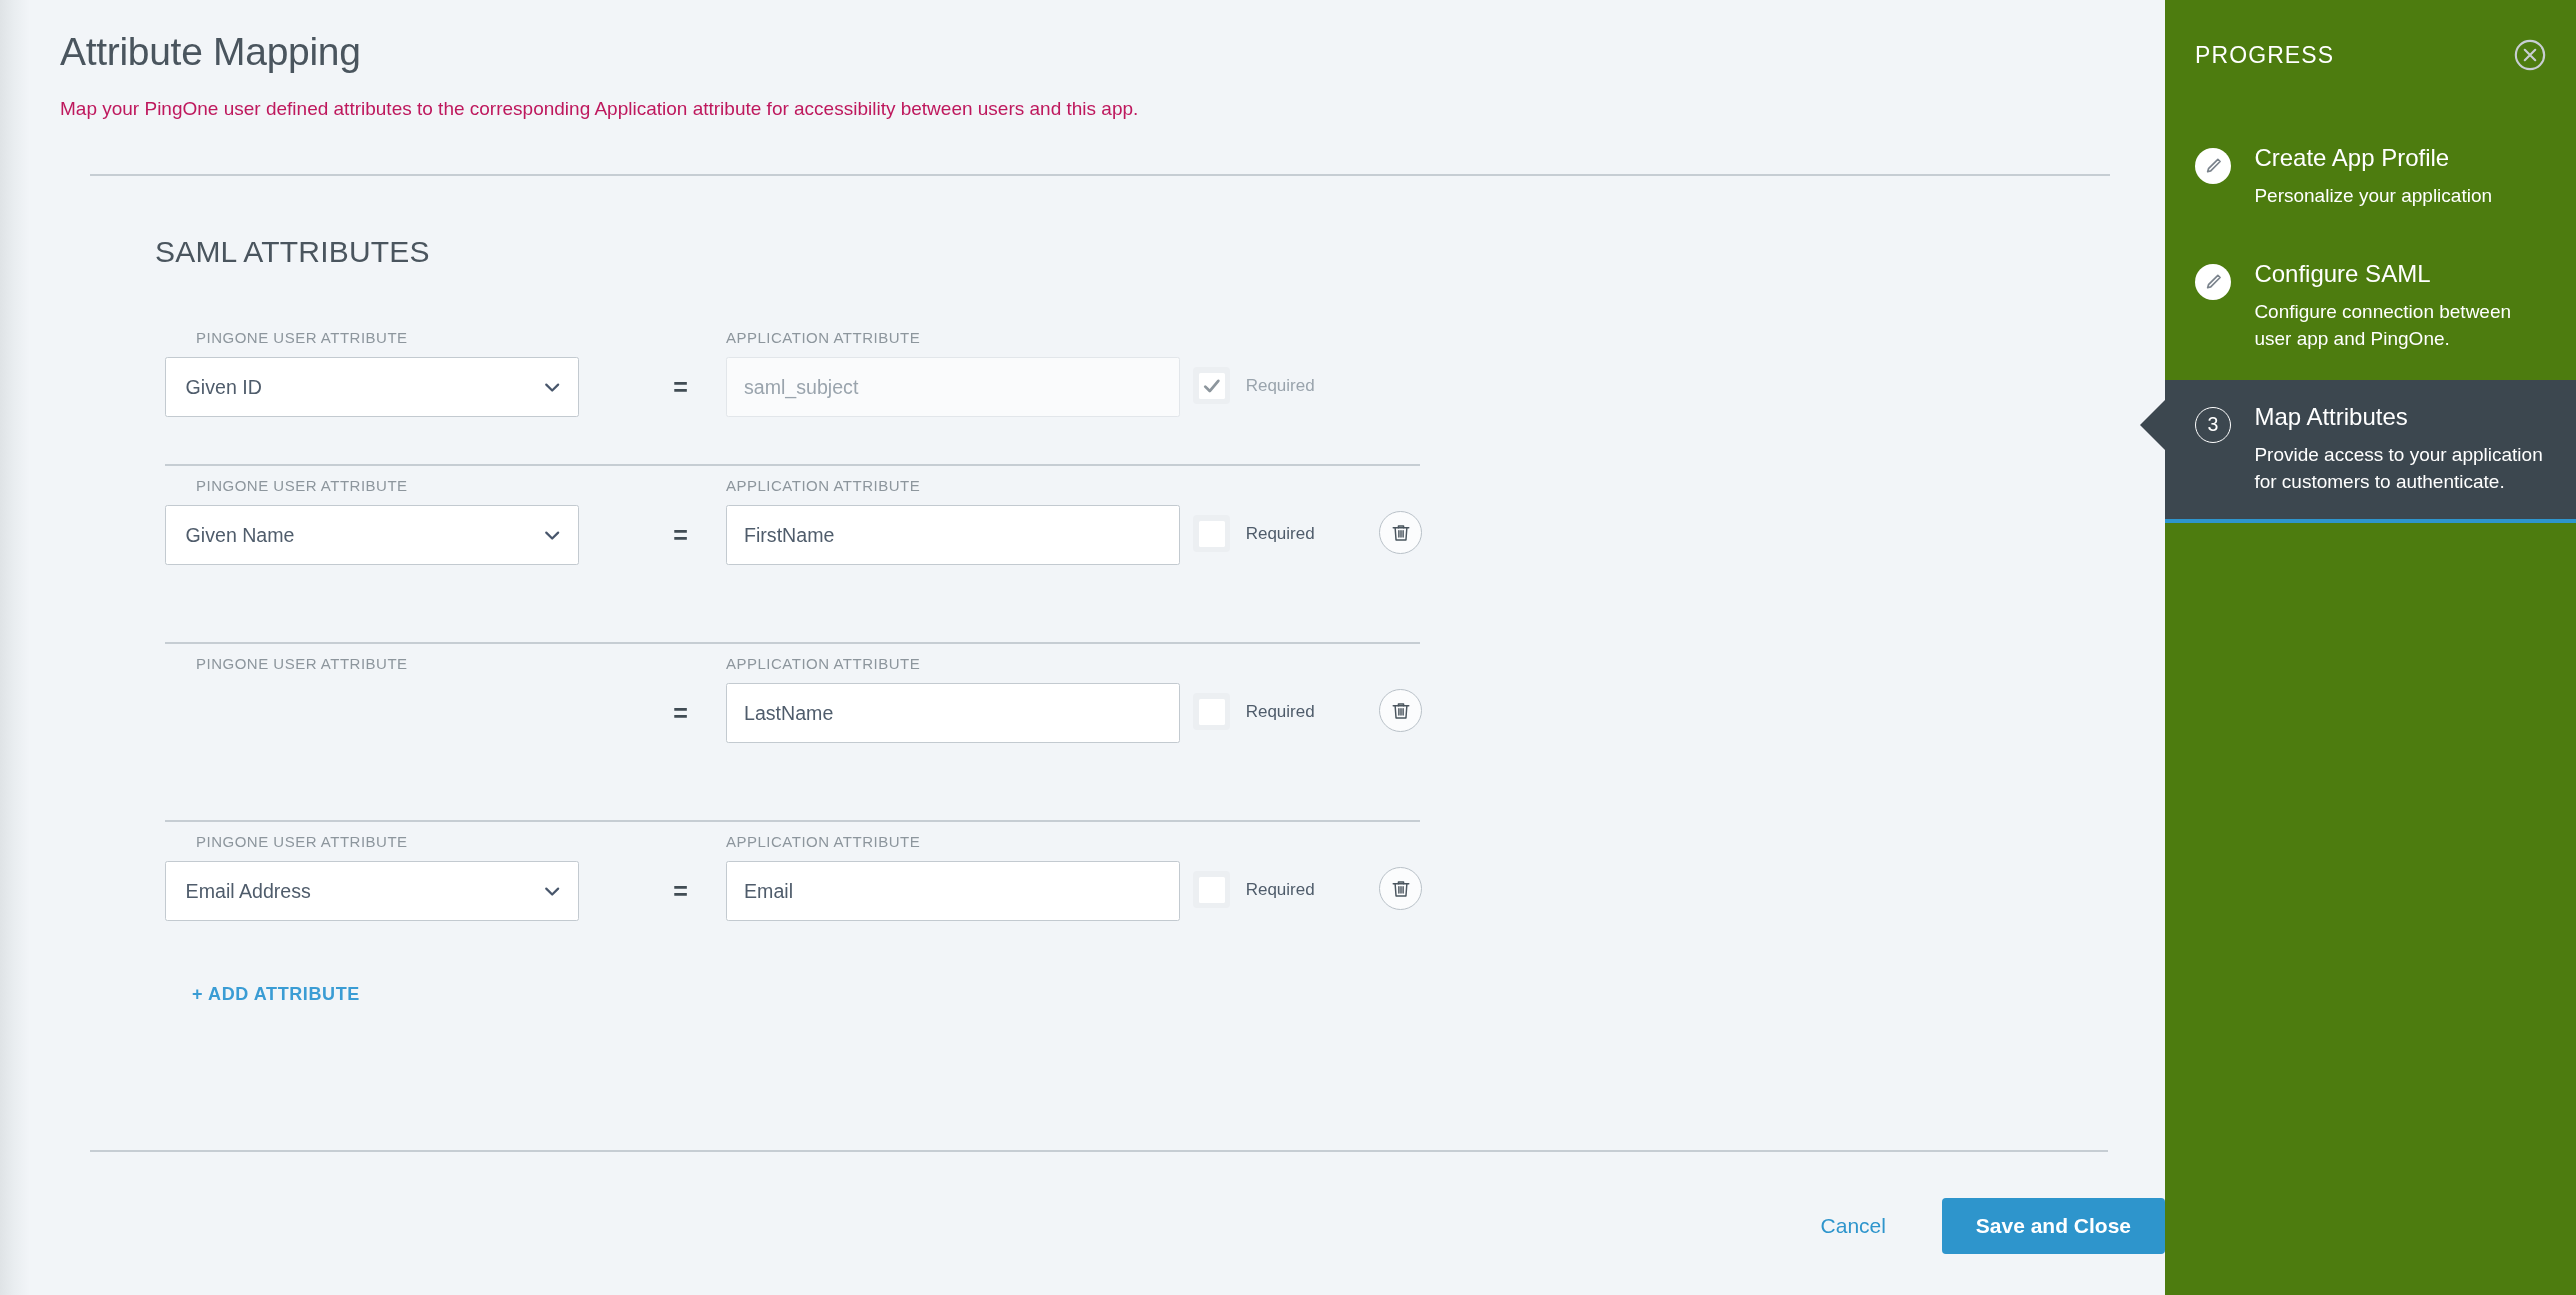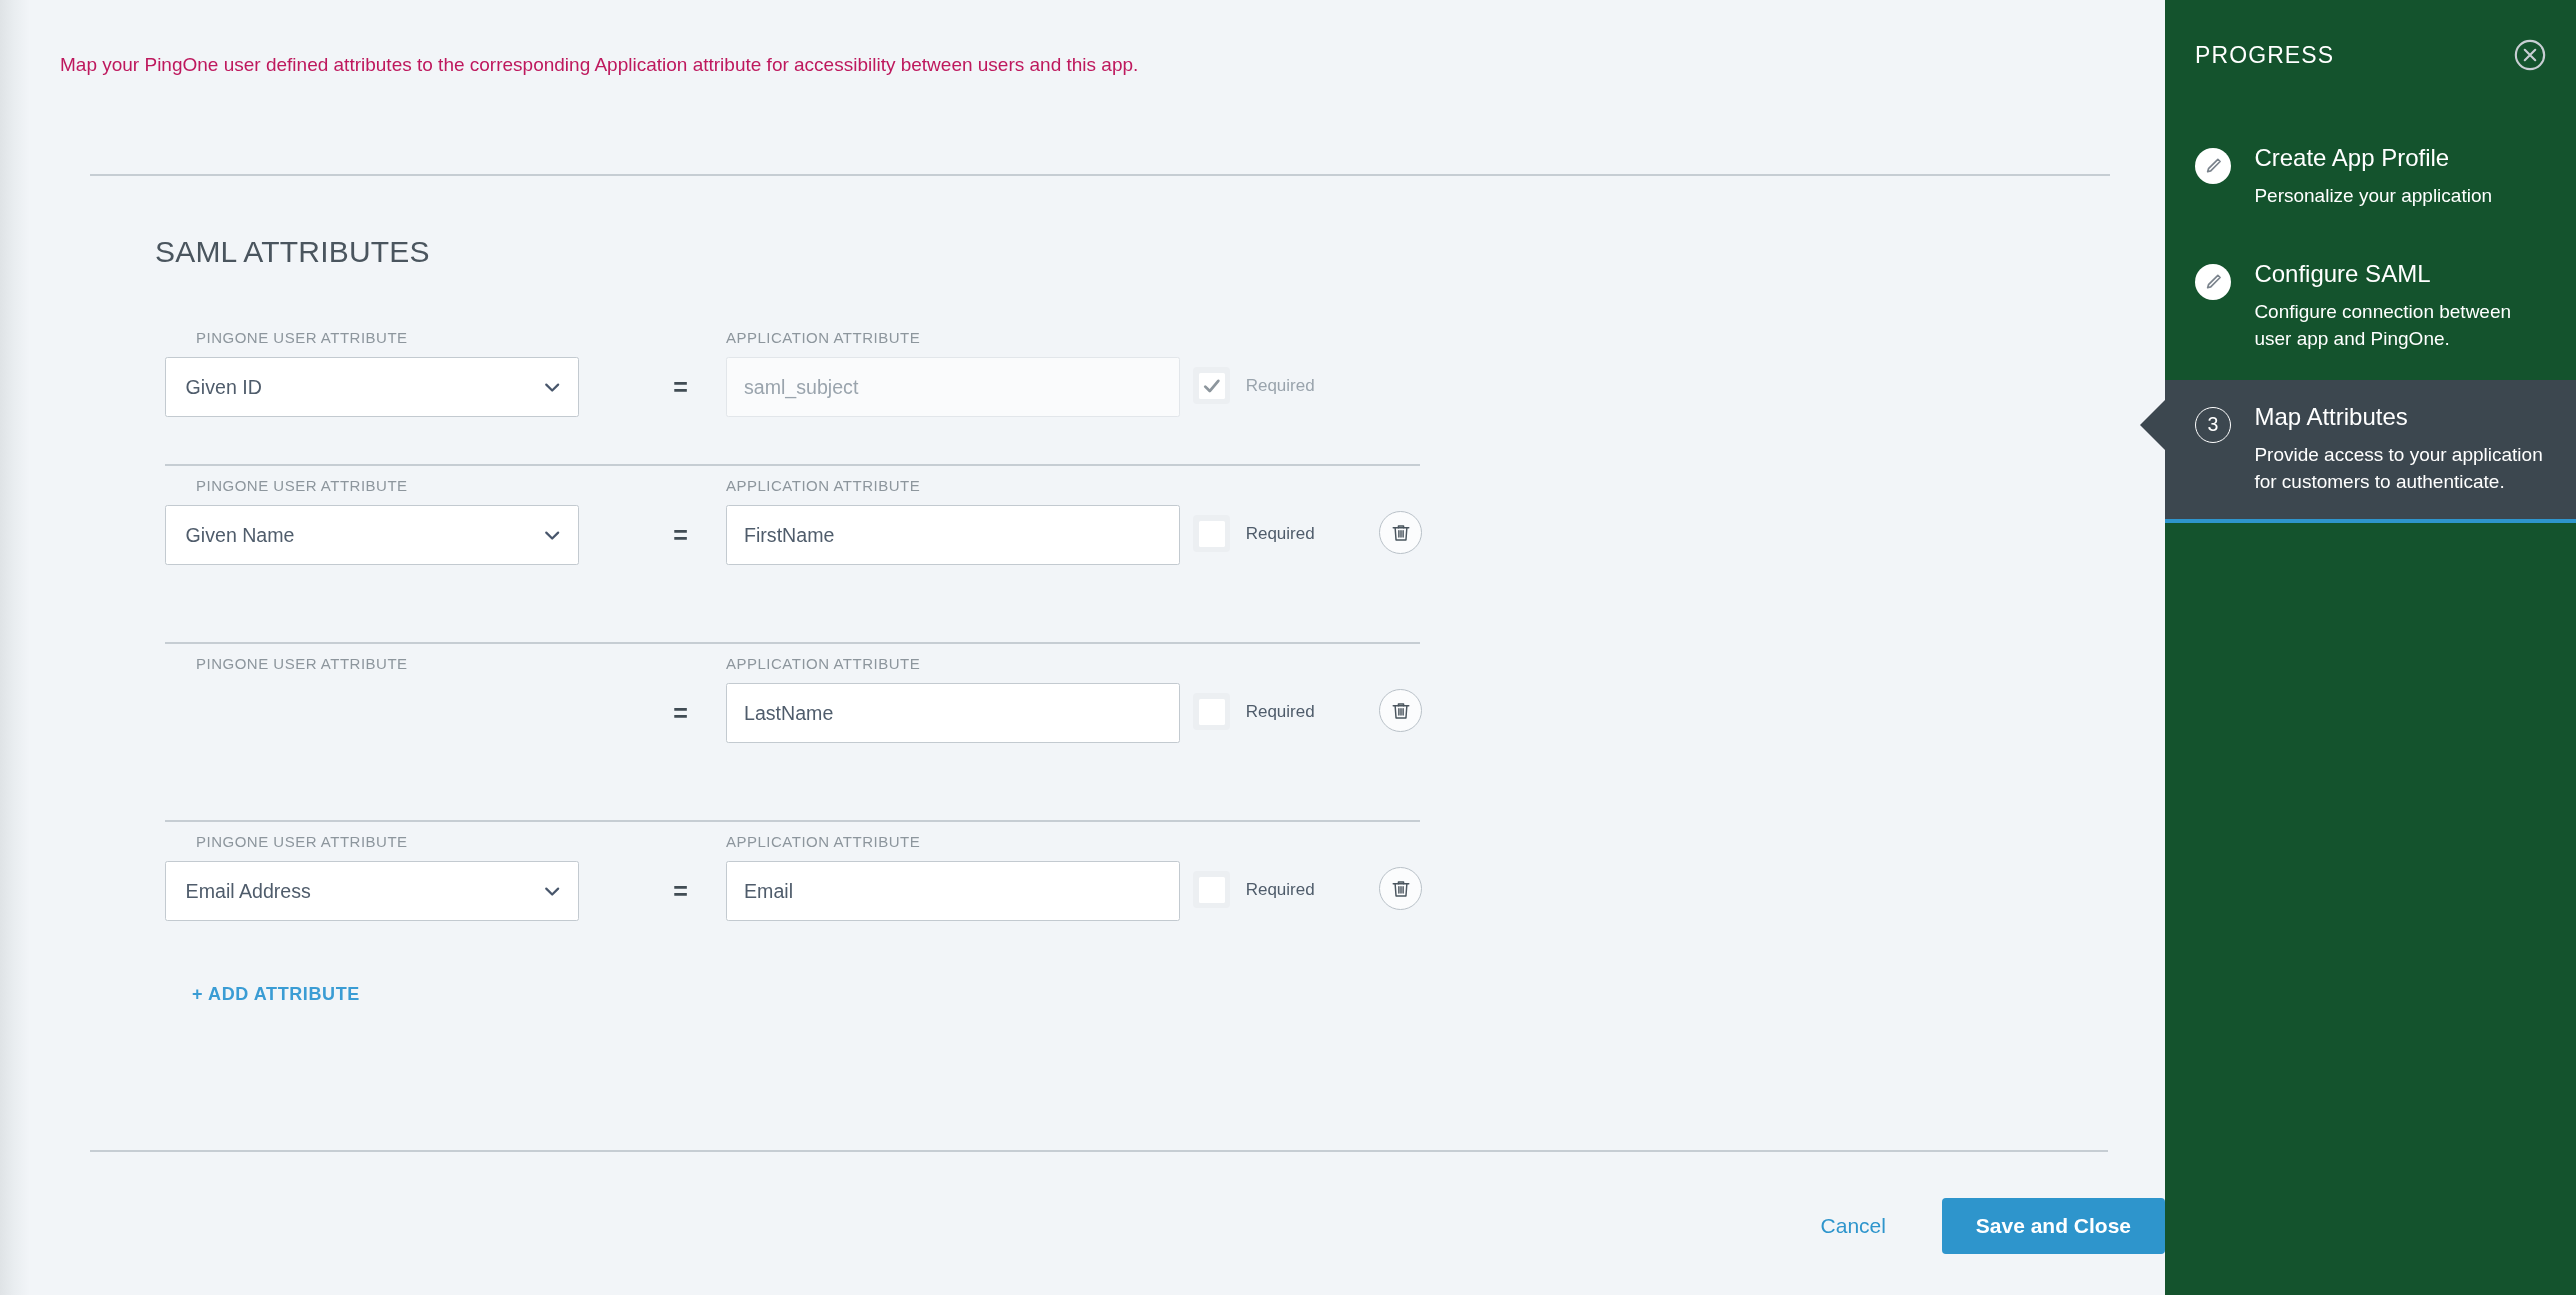--- a/index.html
+++ b/index.html
@@ -276,21 +276,21 @@
     padding: 0 34px;
     height: 56px;
     cursor: pointer;
   }
 
   
   .progress-panel {
     position: absolute;
     left: 2165px; top: 0;
     width: 411px; height: 1296px;
-    background: #14532d;
+    background: #4d7c0f;
     color: #ffffff;
   }
 
   .panel-header {
     position: absolute;
     left: 30px; top: 38px;
     width: 352px;
     display: flex;
     align-items: center;
     justify-content: space-between;
@@ -365,20 +365,21 @@
 </head>
 <body>
 
 <div class="screen">
 
   <div class="left-edge"></div>
 
   <div class="main">
 
     <div class="page-header">
+      <div class="page-title">Attribute Mapping</div>
       <div class="page-subtitle">Map your PingOne user defined attributes to the corresponding Application attribute for accessibility between users and this app.</div>
     </div>
 
     <div class="divider divider-top"></div>
 
     <div class="section-title">SAML ATTRIBUTES</div>
 
     <div class="rows">
 
       <div class="attr-row first">

